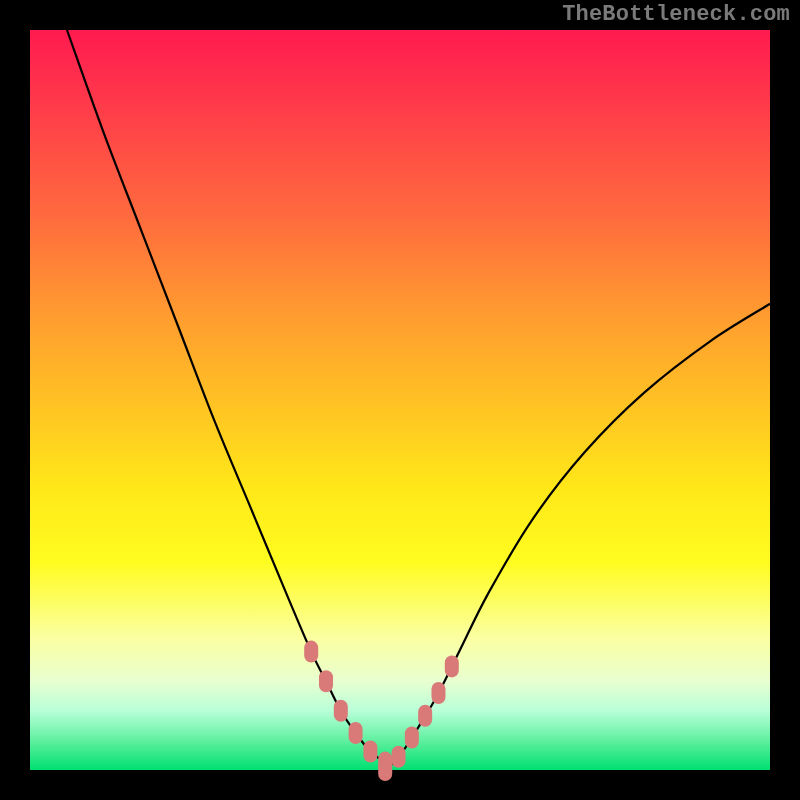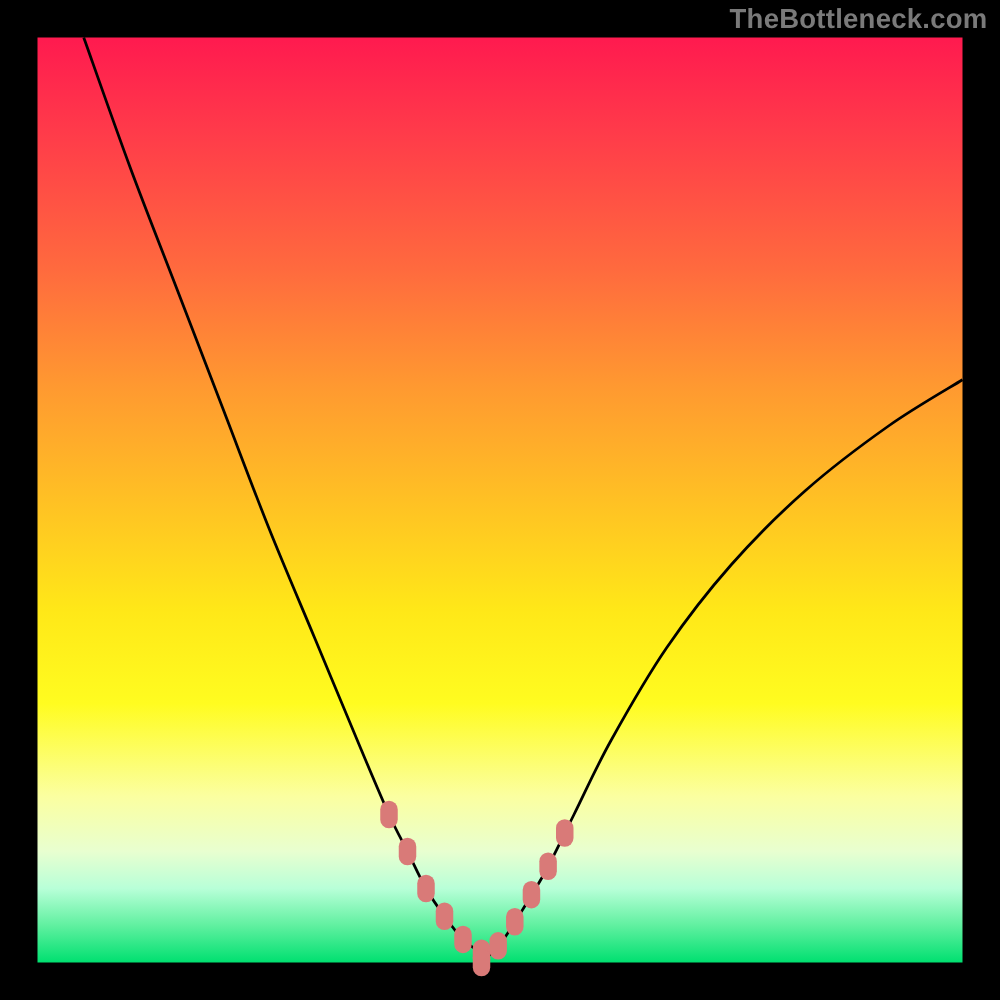--- a/index.html
+++ b/index.html
@@ -28,21 +28,21 @@
       #e8ffd0 88%,
       #b8ffd8 92%,
       #60f0a0 96%,
       #00e070 100%
     );
   }
   .watermark {
     position: absolute;
     top: 2px;
     right: 10px;
-    font-family: Liberation Sans, sans-serif;
+    font-family: Liberation Mono, monospace;
     font-size: 22px;
     font-weight: 600;
     color: #7a7a7a;
     letter-spacing: 0.2px;
   }
   svg.curves {
     position: absolute;
     left: 0; top: 0;
     width: 740px; height: 740px;
     overflow: visible;

